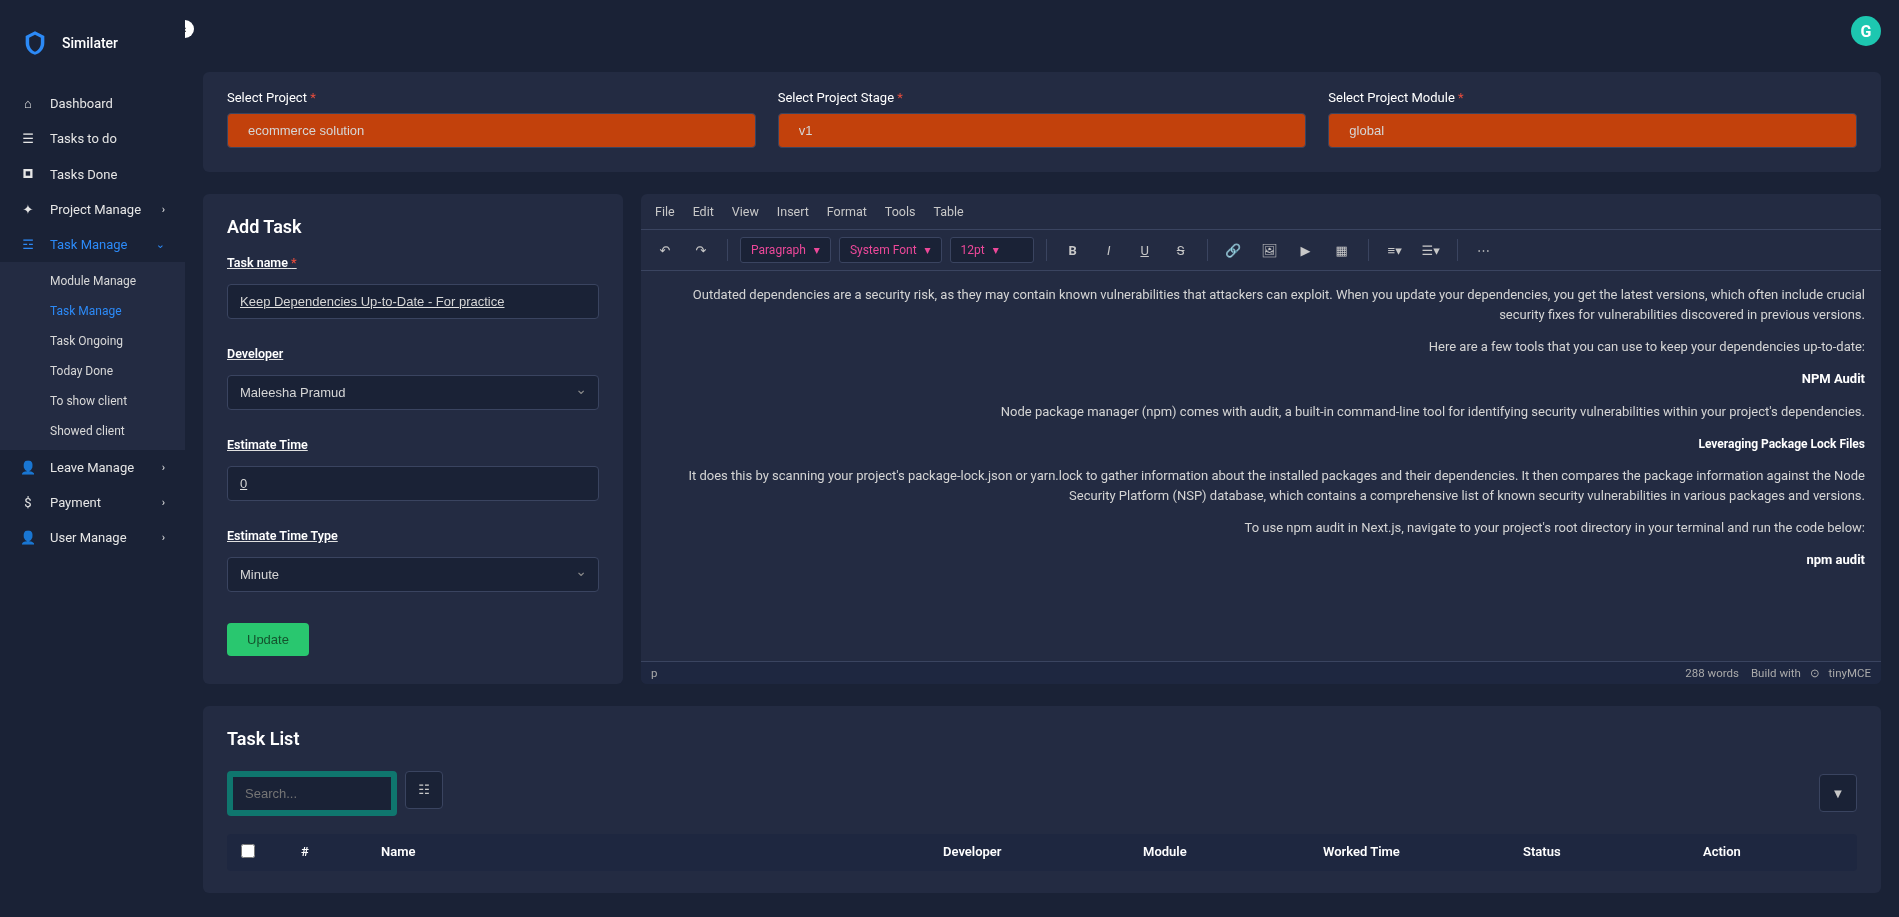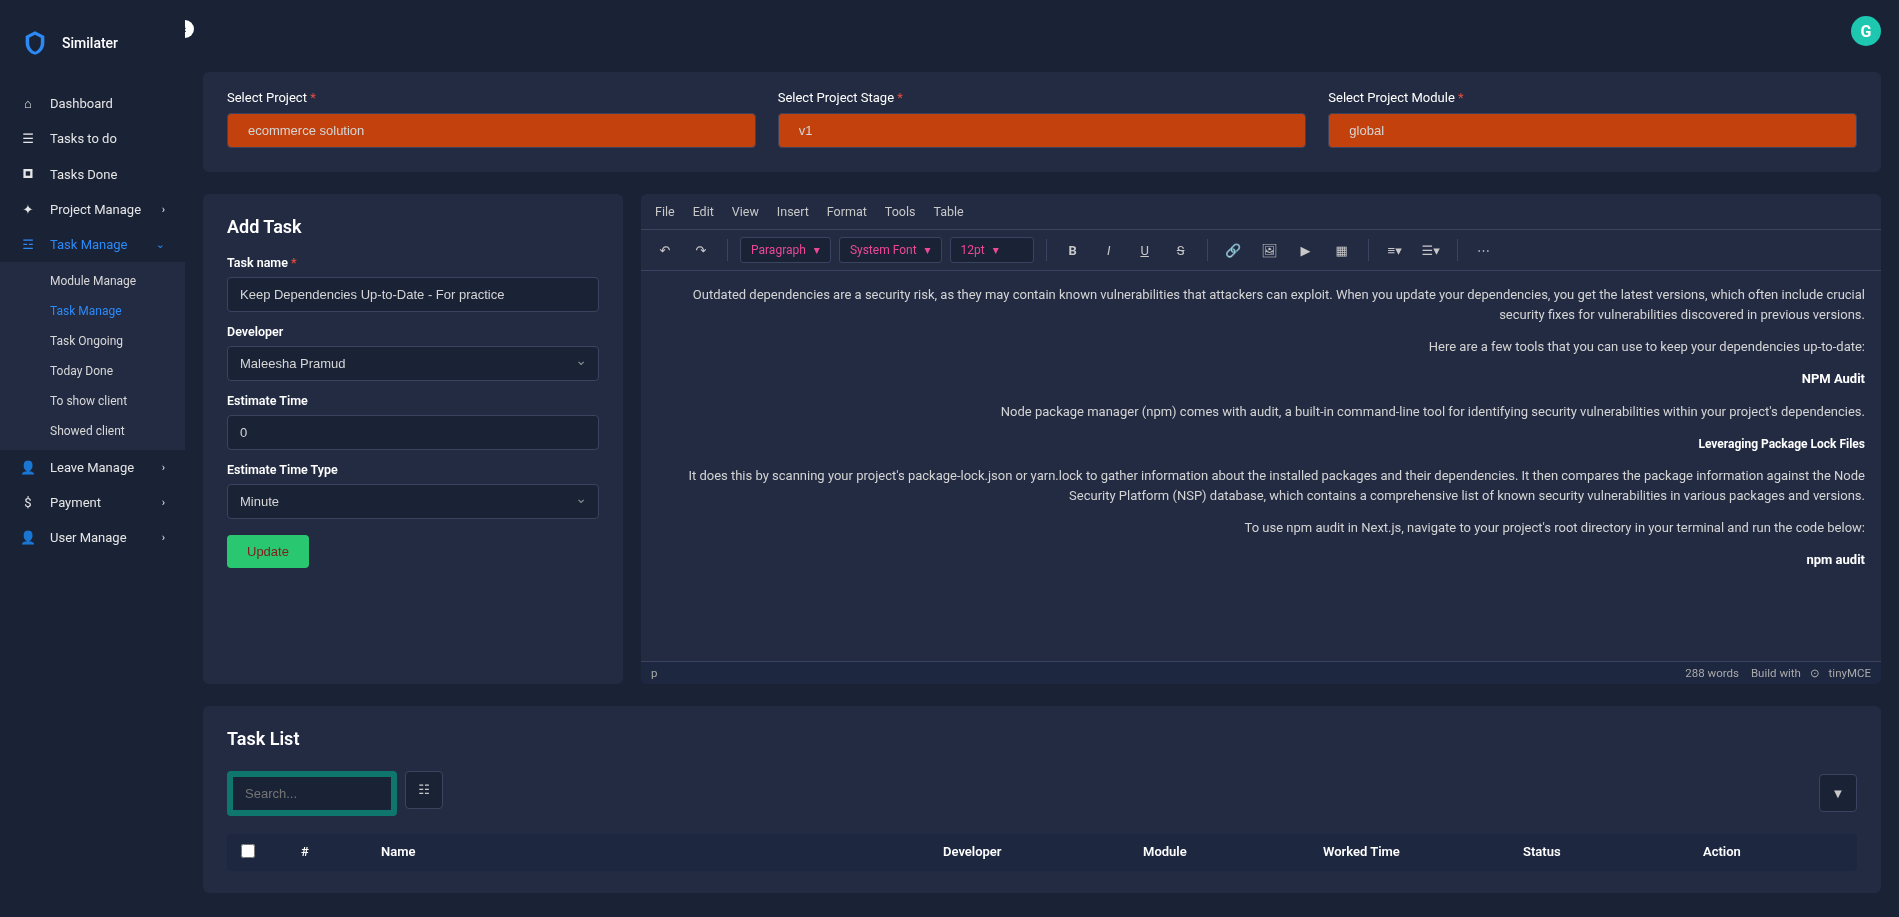--- a/index.html
+++ b/index.html
@@ -109,41 +109,41 @@
   gap: 18px;
   margin-bottom: 22px;
 }
 .card {
   background: #232b42;
   border-radius: 6px;
   padding: 22px 24px;
 }
 .add-task-card { width: 420px; flex-shrink: 0; }
 .card-title { font-size: 18px; font-weight: 600; color: #fff; margin-bottom: 18px; }
-.form-group { margin-bottom: 12px; display: flex; flex-direction: column; gap: 7px; }
+.form-group { margin-bottom: 27px; display: flex; flex-direction: column; gap: 14px; text-decoration: underline; }
 .form-label { font-size: 12.5px; font-weight: 600; color: #fff; }
 .form-input, .form-select {
   background: #1a2236;
   border: 1px solid #3a4460;
   color: #d6d6d6;
   padding: 9px 12px;
   border-radius: 4px;
   font-size: 13px;
   width: 100%;
   outline: none;
 }
 .form-select { appearance: none; position: relative; }
 .select-wrap { position: relative; }
 .select-wrap::after {
   content: "⌄"; position: absolute; right: 12px; top: 6px;
   color: #888; pointer-events: none; font-size: 14px;
 }
 .btn-update {
   background: #29c76f;
-  color: #7f1d1d;
+  color: #14532d;
   border: none;
   padding: 9px 20px;
   border-radius: 4px;
   font-size: 13px;
   cursor: pointer;
   margin-top: 4px;
 }
 .editor-card { flex: 1; padding: 0; overflow: hidden; display: flex; flex-direction: column; }
 .editor-menubar {
   display: flex; gap: 18px; padding: 10px 14px;

